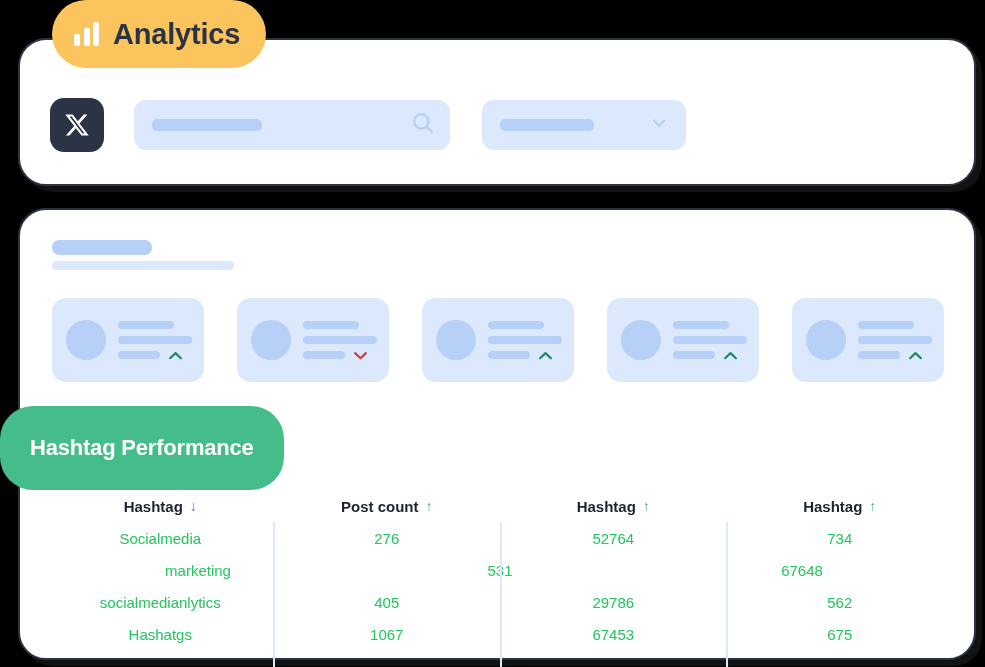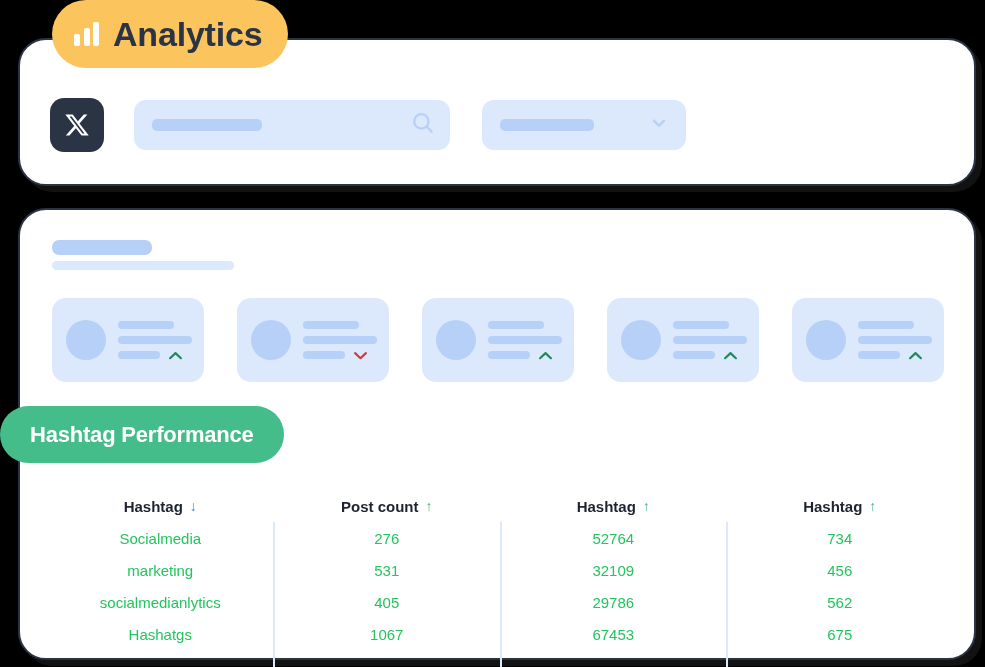--- a/index.html
+++ b/index.html
@@ -54,21 +54,21 @@
     height: 68px;
     padding: 0 26px 0 22px;
     display: flex;
     align-items: center;
     gap: 14px;
     background: #fcc45c;
     border-radius: 34px;
     z-index: 12;
   }
   .badge-analytics .label {
-    font-size: 34px;
+    font-size: 29px;
     font-weight: bold;
     color: #2b3445;
     letter-spacing: -0.2px;
   }
   .bars-icon {
     display: flex;
     align-items: flex-end;
     gap: 3.5px;
     height: 24px;
   }
@@ -80,21 +80,21 @@
   }
   .bars-icon i:nth-child(1) { height: 12px; }
   .bars-icon i:nth-child(2) { height: 18px; }
   .bars-icon i:nth-child(3) { height: 24px; }
 
   
   .badge-hashtag {
     position: absolute;
     left: 0px;
     top: 406px;
-    height: 57px;
+    height: 84px;
     padding: 0 30px;
     display: flex;
     align-items: center;
     background: #45bd8b;
     border-radius: 33px;
     z-index: 12;
   }
   .badge-hashtag .label {
     font-size: 22px;
     font-weight: bold;
@@ -425,22 +425,21 @@
 
       <div class="tr">
         <div class="td">Socialmedia</div>
         <div class="td">276</div>
         <div class="td">52764</div>
         <div class="td">734</div>
       </div>
       <div class="tr">
         <div class="td">marketing</div>
         <div class="td">531</div>
-        <div class="td">32109</div>
-        <div class="td">456</div>
+        <div class="td">67648</div>
       </div>
       <div class="tr">
         <div class="td">socialmedianlytics</div>
         <div class="td">405</div>
         <div class="td">29786</div>
         <div class="td">562</div>
       </div>
       <div class="tr">
         <div class="td">Hashatgs</div>
         <div class="td">1067</div>

